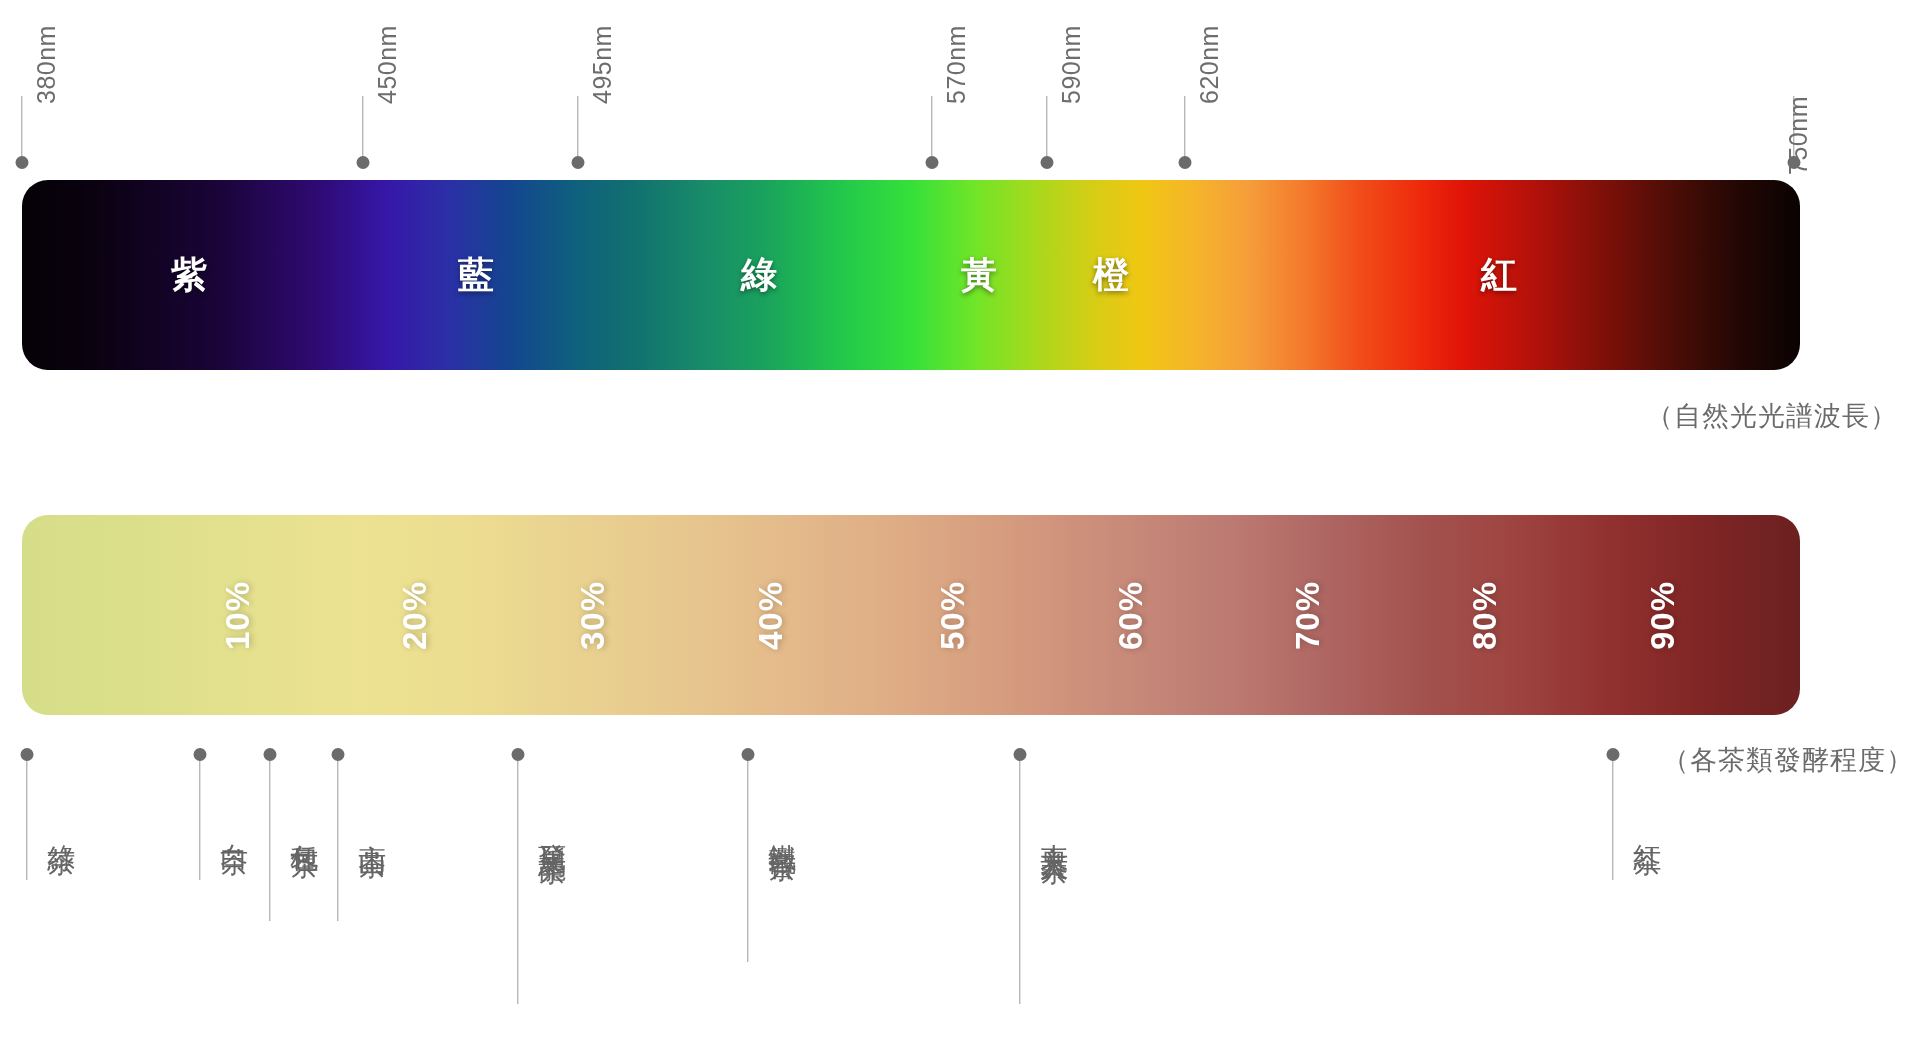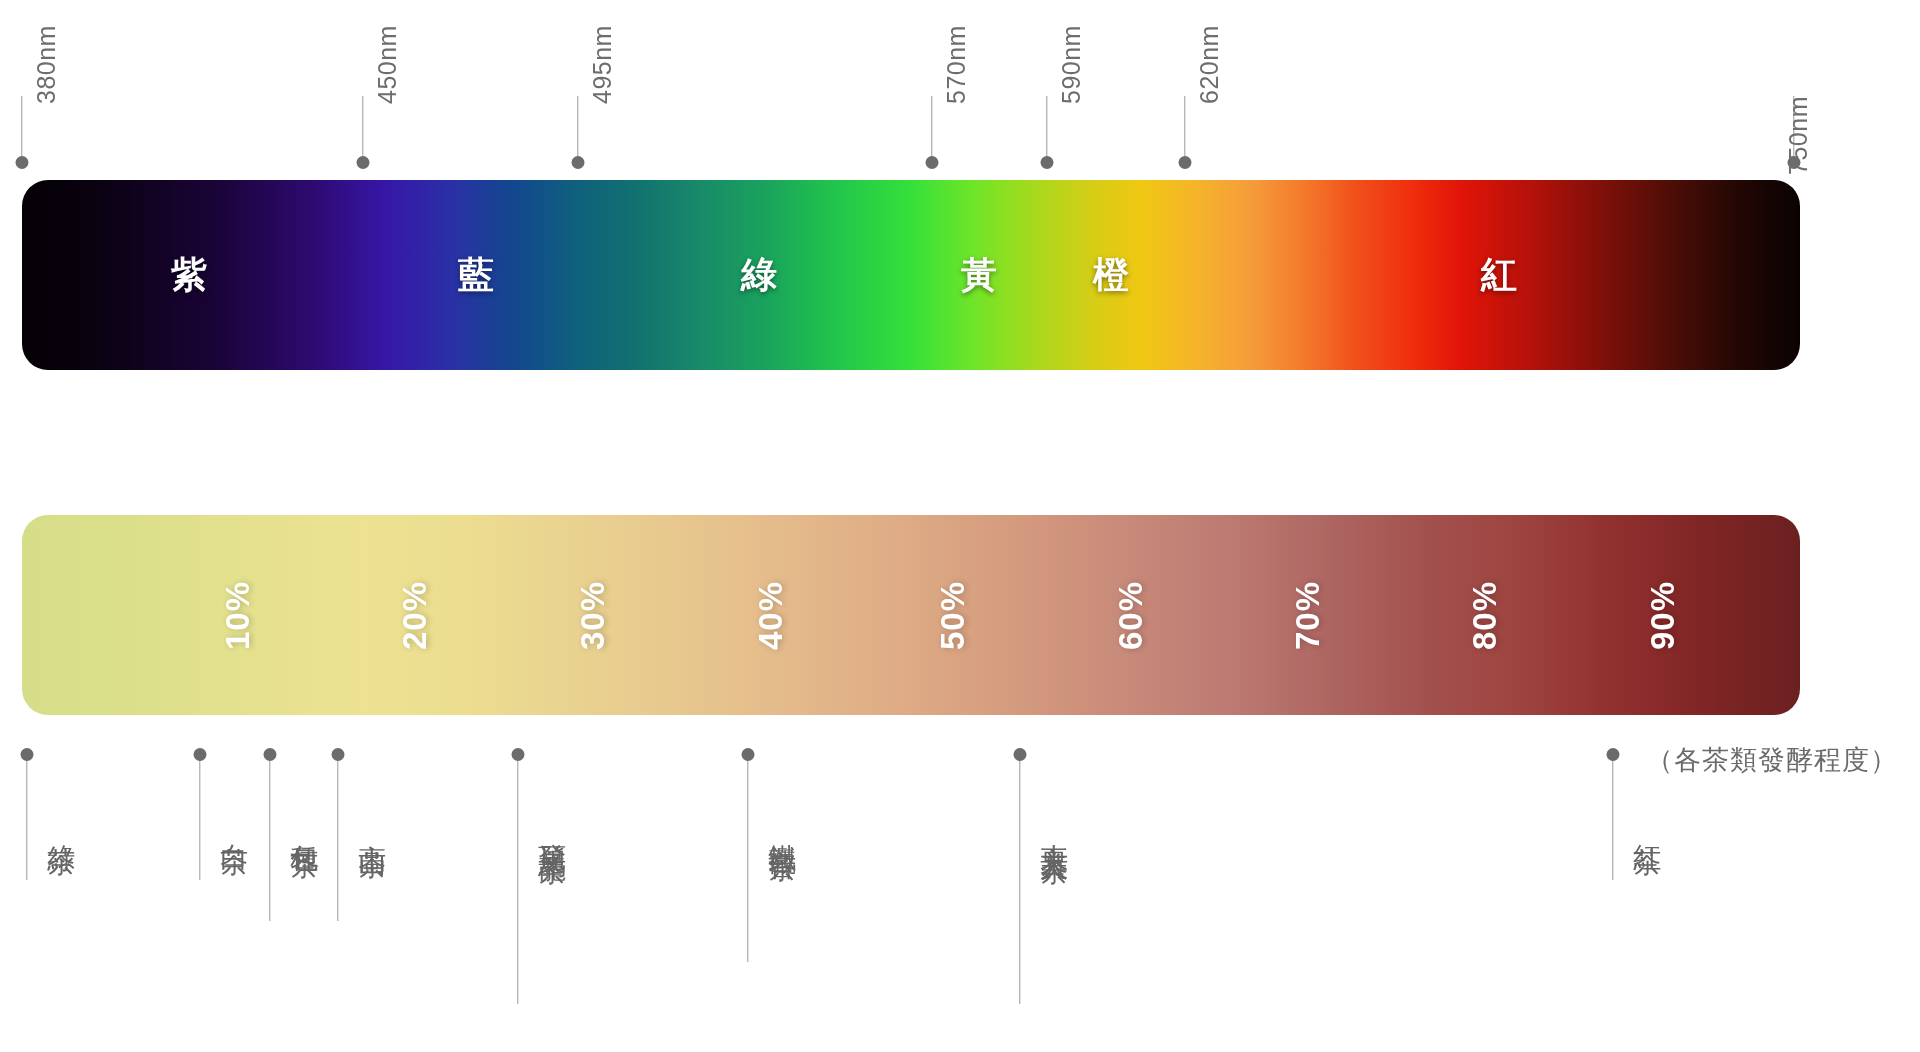--- a/index.html
+++ b/index.html
@@ -197,20 +197,21 @@
     <div id="spectrum-labels">
         <div class="spectrum-label" style="left: 168px;">紫</div>
         <div class="spectrum-label" style="left: 455px;">藍</div>
         <div class="spectrum-label" style="left: 738px;">綠</div>
         <div class="spectrum-label" style="left: 958px;">黃</div>
         <div class="spectrum-label" style="left: 1090px;">橙</div>
         <div class="spectrum-label" style="left: 1478px;">紅</div>
       </div>
   </div>
 
+  <div class="caption" id="spectrum-caption" style="right:22px; top:398px;">（自然光光譜波長）</div>
 
   <div id="ferment-bar">
     <div id="percent-labels">
         <div class="pct-label" style="left: 197px; top: 135px;">10%</div>
         <div class="pct-label" style="left: 374px; top: 135px;">20%</div>
         <div class="pct-label" style="left: 552px; top: 135px;">30%</div>
         <div class="pct-label" style="left: 730px; top: 135px;">40%</div>
         <div class="pct-label" style="left: 912px; top: 135px;">50%</div>
         <div class="pct-label" style="left: 1090px; top: 135px;">60%</div>
         <div class="pct-label" style="left: 1267px; top: 135px;">70%</div>
@@ -239,15 +240,15 @@
       <div class="tick-dot" style="left: 748px; top: 748px;"></div>
       <div class="tea-label" style="left: 762px; top: 822px;">鐵觀音茶</div>
       <div class="tick-line" style="left: 1020px; top: 754px; height: 250px;"></div>
       <div class="tick-dot" style="left: 1020px; top: 748px;"></div>
       <div class="tea-label" style="left: 1034px; top: 822px;">東方美人茶</div>
       <div class="tick-line" style="left: 1613px; top: 754px; height: 126px;"></div>
       <div class="tick-dot" style="left: 1613px; top: 748px;"></div>
       <div class="tea-label" style="left: 1627px; top: 822px;">紅茶</div>
     </div>
 
-  <div class="caption" id="ferment-caption" style="right:22px; top:742px;">（各茶類發酵程度）</div>
+  <div class="caption" id="ferment-caption" style="right:6px; top:742px;">（各茶類發酵程度）</div>
 
 </div>
 
 </body></html>

